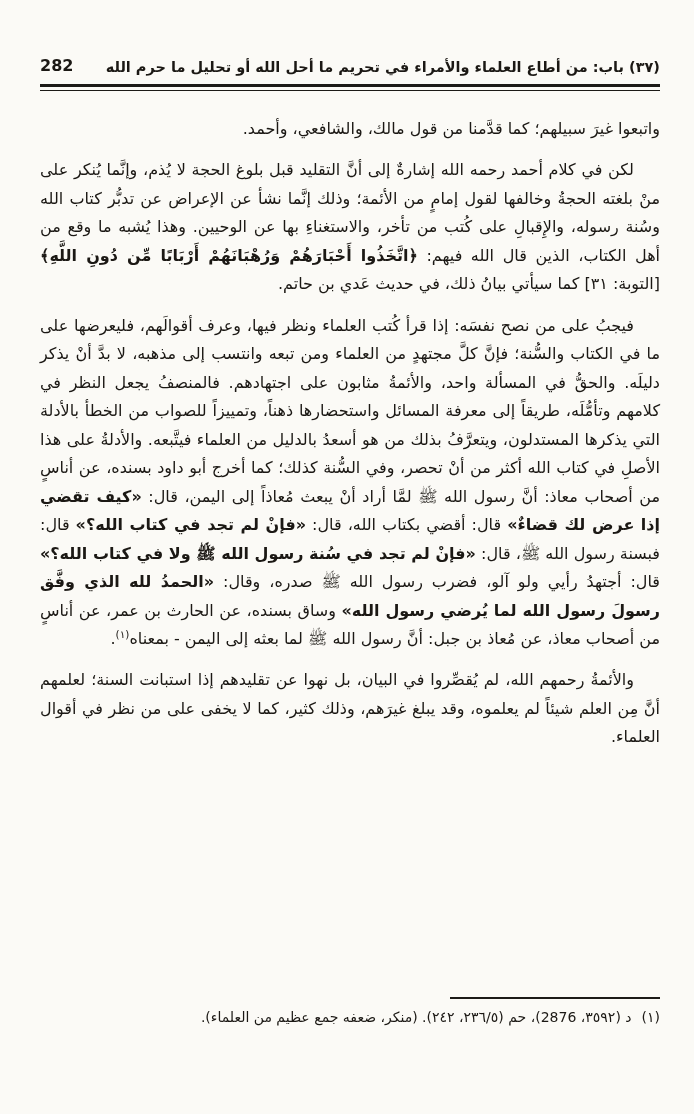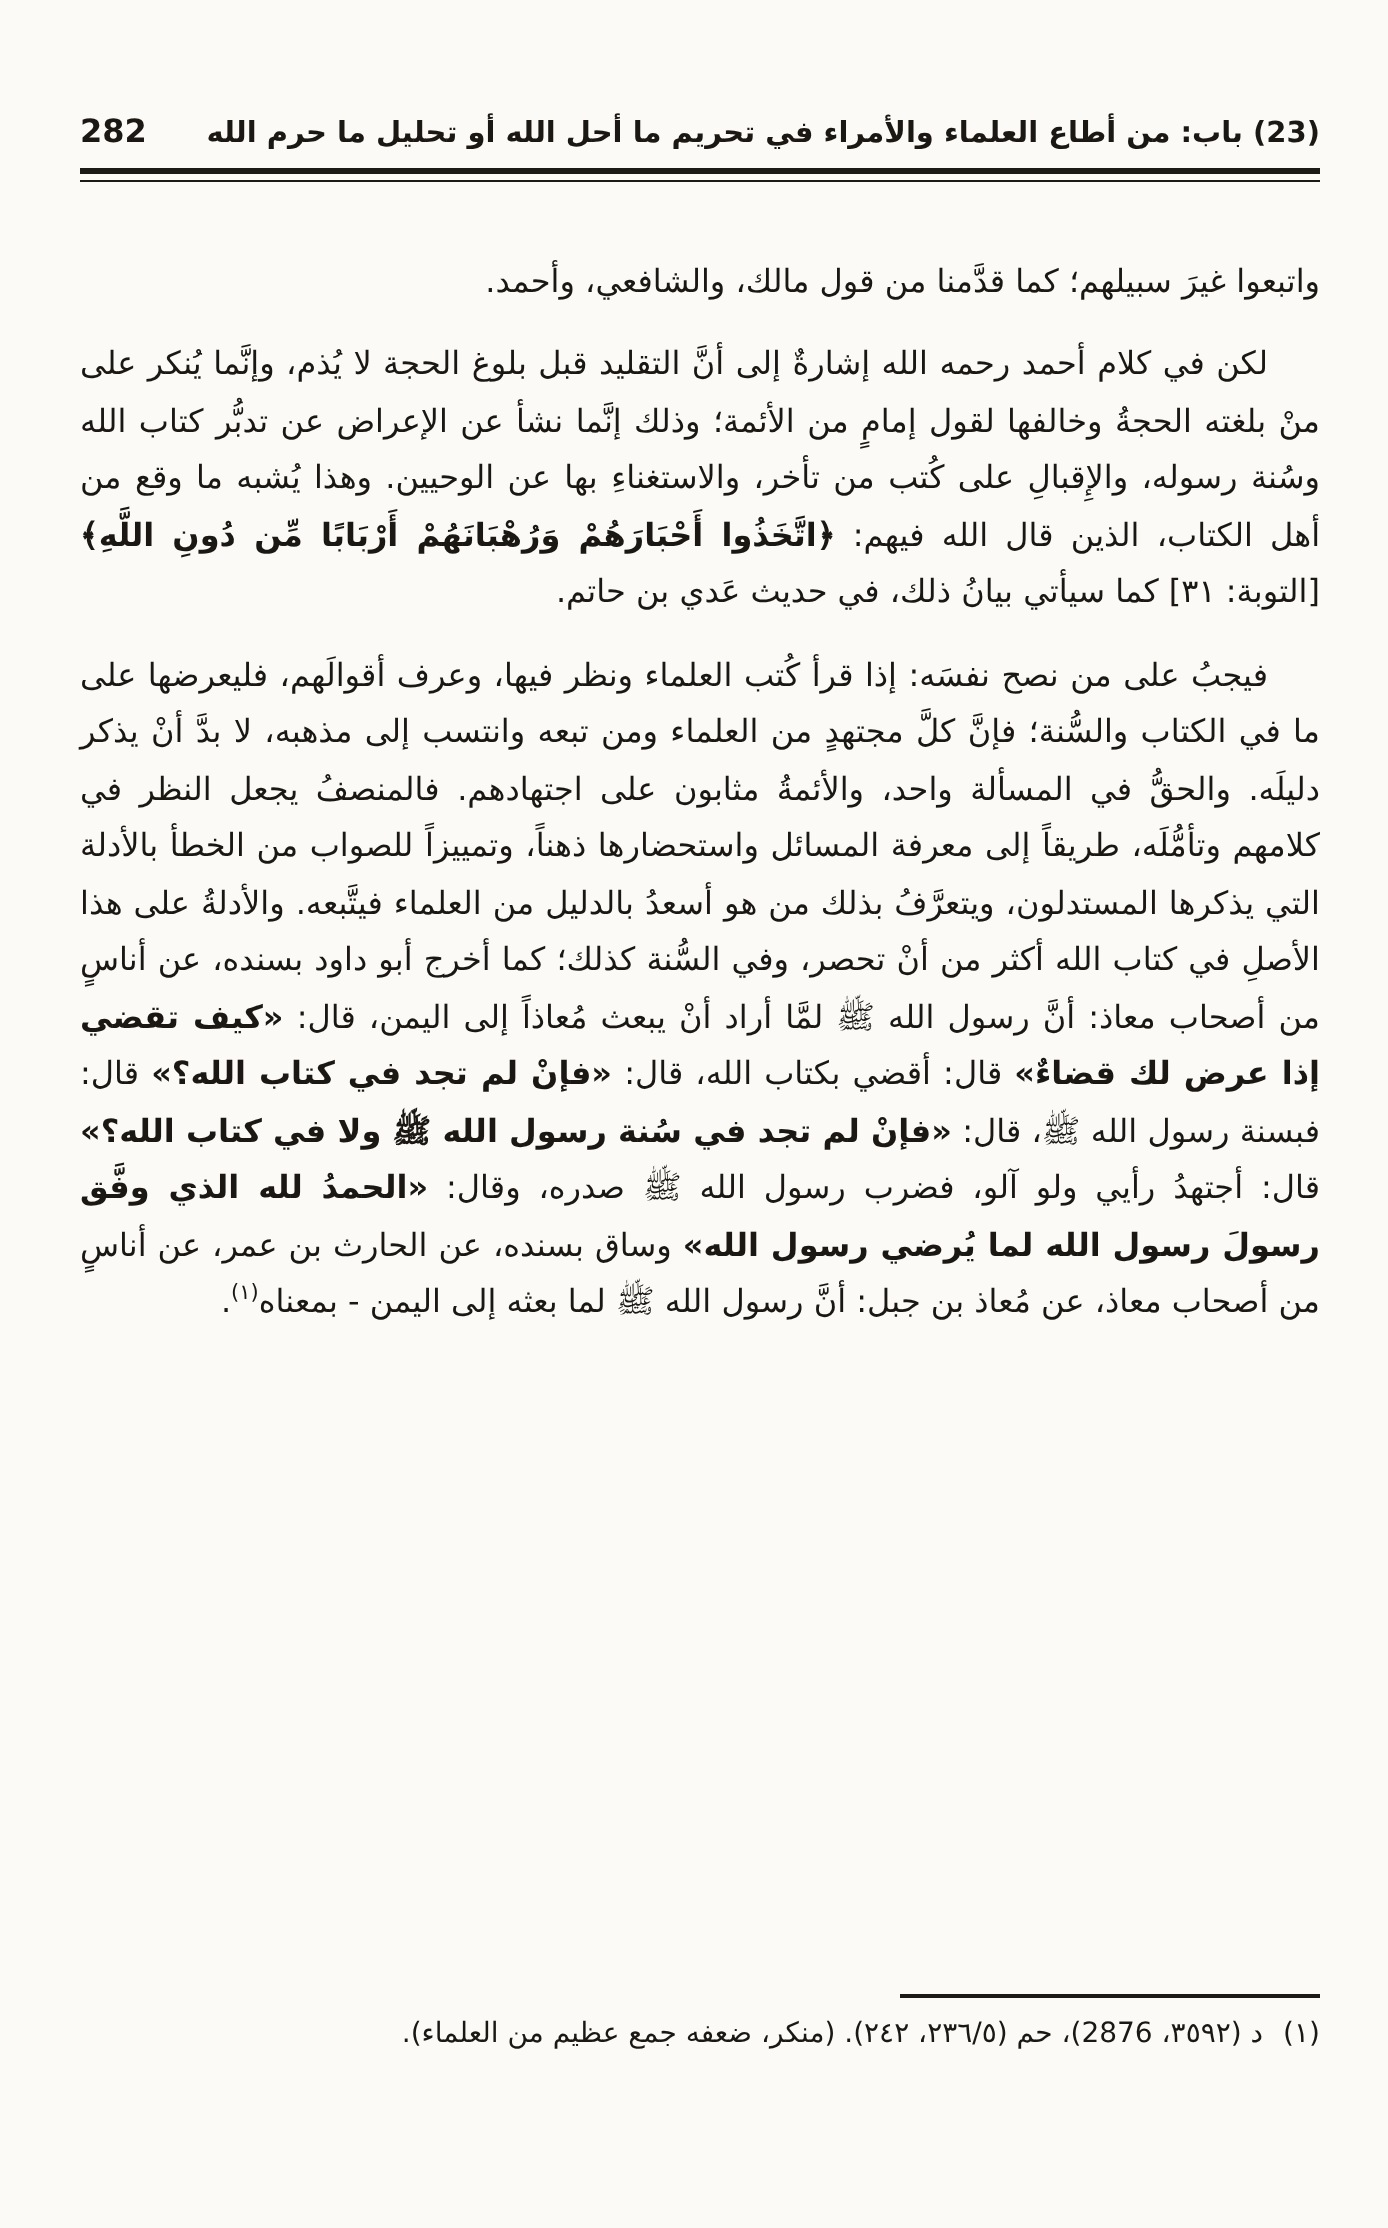--- a/index.html
+++ b/index.html
@@ -34,21 +34,21 @@
   .hdr-num{
     font-size:16px;
     font-weight:bold;
     flex:0 0 auto;
   }
   .hdr-rule{margin-top:9px;}
   .hdr-rule .thick{height:3px;background:#1c1a17;}
   .hdr-rule .thin{height:1px;background:#1c1a17;margin-top:3px;}
   
   .body-text{
-    margin-top:36px;
+    margin-top:24px;
     font-size:16px;
     line-height:1.78;
     text-align:justify;
   }
   .body-text p{
     margin:0 0 13px 0;
     text-indent:26px;
   }
   .body-text p.no-indent{text-indent:0;}
   .b{font-weight:bold;}
@@ -74,33 +74,34 @@
     line-height:1.6;
   }
   .fn-marker{flex:0 0 auto;}
 </style>
 </head>
 <body>
 
 <div class="page">
 
   <div class="hdr">
-    <div class="hdr-title">(23) باب: من أطاع العلماء والأمراء في تحريم ما أحل الله أو تحليل ما حرم الله</div>
+    <div class="hdr-title">(٣٧) باب: من أطاع العلماء والأمراء في تحريم ما أحل الله أو تحليل ما حرم الله</div>
     <div class="hdr-num">282</div>
   </div>
 
   <div class="hdr-rule">
     <div class="thick"></div>
     <div class="thin"></div>
   </div>
 
   <div class="body-text">
       <p class="no-indent"><span>واتبعوا غيرَ سبيلهم؛ كما قدَّمنا من قول مالك، والشافعي، وأحمد.</span></p>
       <p><span>لكن في كلام أحمد رحمه الله إشارةٌ إلى أنَّ التقليد قبل بلوغ الحجة لا يُذم، وإنَّما يُنكر على منْ بلغته الحجةُ وخالفها لقول إمامٍ من الأئمة؛ وذلك إنَّما نشأ عن الإعراض عن تدبُّر كتاب الله وسُنة رسوله، والإِقبالِ على كُتب من تأخر، والاستغناءِ بها عن الوحيين. وهذا يُشبه ما وقع من أهل الكتاب، الذين قال الله فيهم: </span><span class="quran">﴿اتَّخَذُوا أَحْبَارَهُمْ وَرُهْبَانَهُمْ أَرْبَابًا مِّن دُونِ اللَّهِ﴾</span><span> [التوبة: ٣١] كما سيأتي بيانُ ذلك، في حديث عَدي بن حاتم.</span></p>
       <p><span>فيجبُ على من نصح نفسَه: إذا قرأ كُتب العلماء ونظر فيها، وعرف أقوالَهم، فليعرضها على ما في الكتاب والسُّنة؛ فإنَّ كلَّ مجتهدٍ من العلماء ومن تبعه وانتسب إلى مذهبه، لا بدَّ أنْ يذكر دليلَه. والحقُّ في المسألة واحد، والأئمةُ مثابون على اجتهادهم. فالمنصفُ يجعل النظر في كلامهم وتأمُّلَه، طريقاً إلى معرفة المسائل واستحضارها ذهناً، وتمييزاً للصواب من الخطأ بالأدلة التي يذكرها المستدلون، ويتعرَّفُ بذلك من هو أسعدُ بالدليل من العلماء فيتَّبعه. والأدلةُ على هذا الأصلِ في كتاب الله أكثر من أنْ تحصر، وفي السُّنة كذلك؛ كما أخرج أبو داود بسنده، عن أناسٍ من أصحاب معاذ: أنَّ رسول الله ﷺ لمَّا أراد أنْ يبعث مُعاذاً إلى اليمن، قال: </span><span class="b">«كيف تقضي إذا عرض لك قضاءٌ»</span><span> قال: أقضي بكتاب الله، قال: </span><span class="b">«فإنْ لم تجد في كتاب الله؟»</span><span> قال: فبسنة رسول الله ﷺ، قال: </span><span class="b">«فإنْ لم تجد في سُنة رسول الله ﷺ ولا في كتاب الله؟»</span><span> قال: أجتهدُ رأيي ولو آلو، فضرب رسول الله ﷺ صدره، وقال: </span><span class="b">«الحمدُ لله الذي وفَّق رسولَ رسول الله لما يُرضي رسول الله»</span><span> وساق بسنده، عن الحارث بن عمر، عن أناسٍ من أصحاب معاذ، عن مُعاذ بن جبل: أنَّ رسول الله ﷺ لما بعثه إلى اليمن - بمعناه</span><span class="sup">(١)</span><span>.</span></p>
+      <p><span>والأئمةُ رحمهم الله، لم يُقصِّروا في البيان، بل نهوا عن تقليدهم إذا استبانت السنة؛ لعلمهم أنَّ مِن العلم شيئاً لم يعلموه، وقد يبلغ غيرَهم، وذلك كثير، كما لا يخفى على من نظر في أقوال العلماء.</span></p>
     </div>
 
   <div class="footnote-area">
     <div class="fn-rule"></div>
     <div class="fn-line">
       <span class="fn-marker">(١)</span>
       <span class="fn-text">د (٣٥٩٢، 2876)، حم (٢٣٦/٥، ٢٤٢). (منكر، ضعفه جمع عظيم من العلماء).</span>
     </div>
   </div>
 

